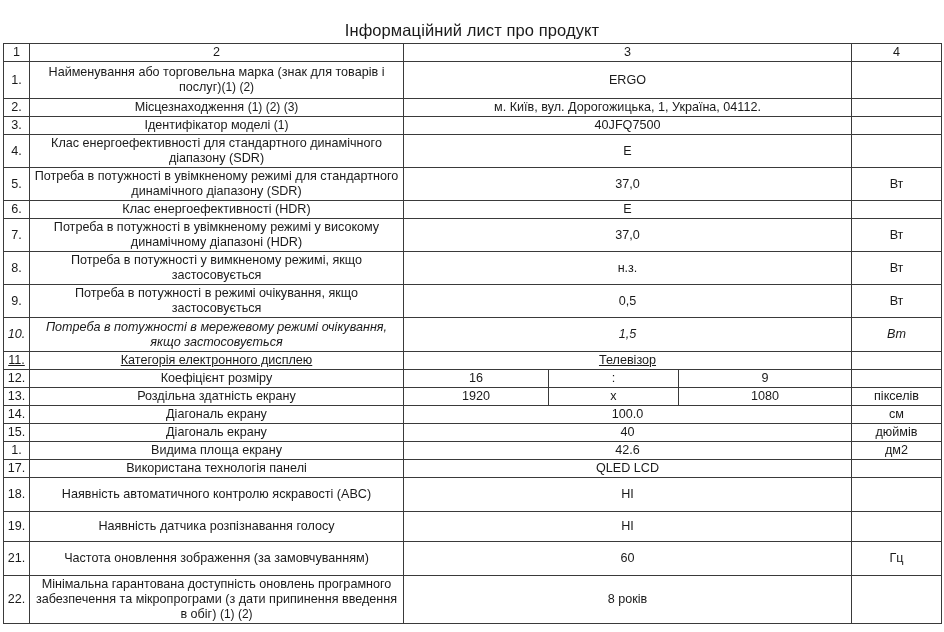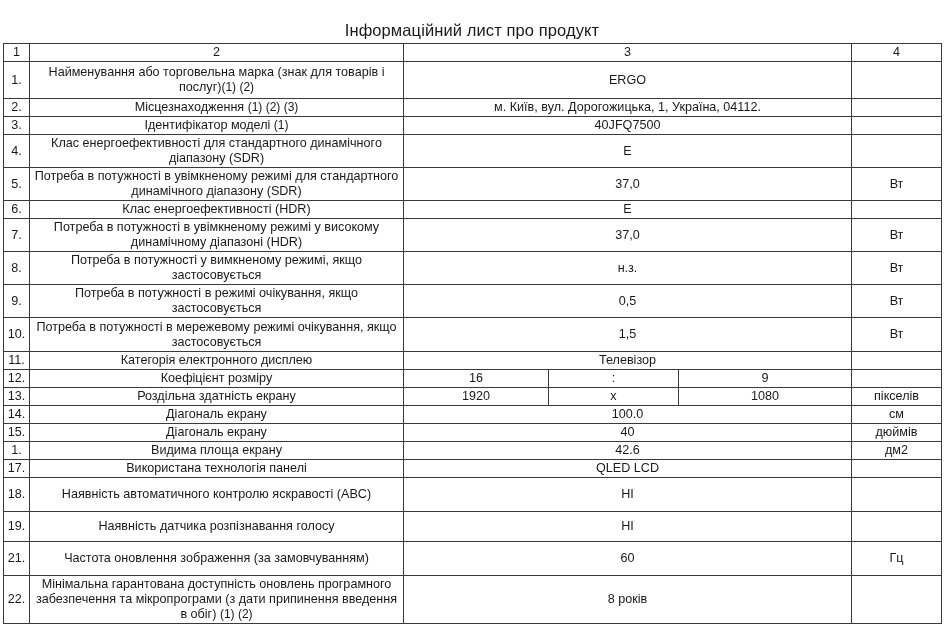--- a/index.html
+++ b/index.html
@@ -163,27 +163,27 @@
           <td class="param"><span>Потреба в потужності у вимкненому режимі, якщо застосовується</span></td>
           <td class="val small" colspan="3">н.з.</td>
           <td class="unit">Вт</td>
         </tr>
         <tr style="height: 32px;">
           <td class="num">9.</td>
           <td class="param"><span>Потреба в потужності в режимі очікування, якщо застосовується</span></td>
           <td class="val" colspan="3">0,5</td>
           <td class="unit">Вт</td>
         </tr>
-        <tr style="height: 34px;">
+        <tr style="height: 34px; font-style: italic;">
           <td class="num">10.</td>
           <td class="param"><span>Потреба в потужності в мережевому режимі очікування, якщо застосовується</span></td>
           <td class="val" colspan="3">1,5</td>
           <td class="unit">Вт</td>
         </tr>
-        <tr style="height: 16px;">
+        <tr style="height: 16px; text-decoration: underline;">
           <td class="num">11.</td>
           <td class="param"><span>Категорія електронного дисплею</span></td>
           <td class="val" colspan="3">Телевізор</td>
           <td class="unit"></td>
         </tr>
         <tr style="height: 17px;">
           <td class="num">12.</td>
           <td class="param"><span>Коефіцієнт розміру</span></td>
           <td class="val">16</td>
           <td class="val">:</td>

